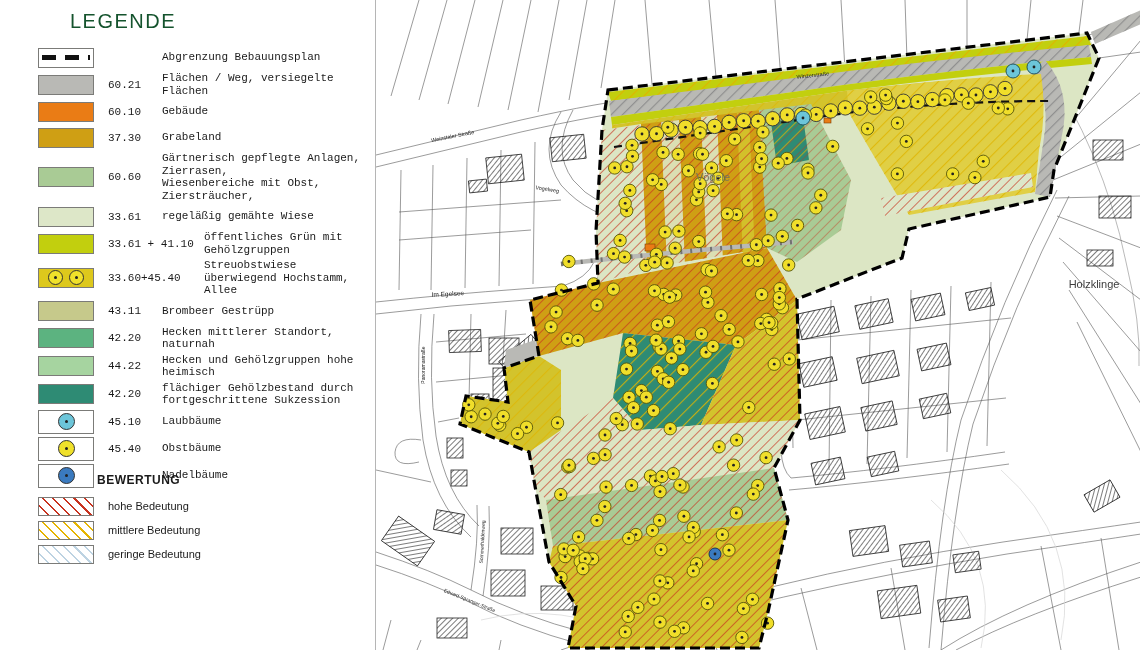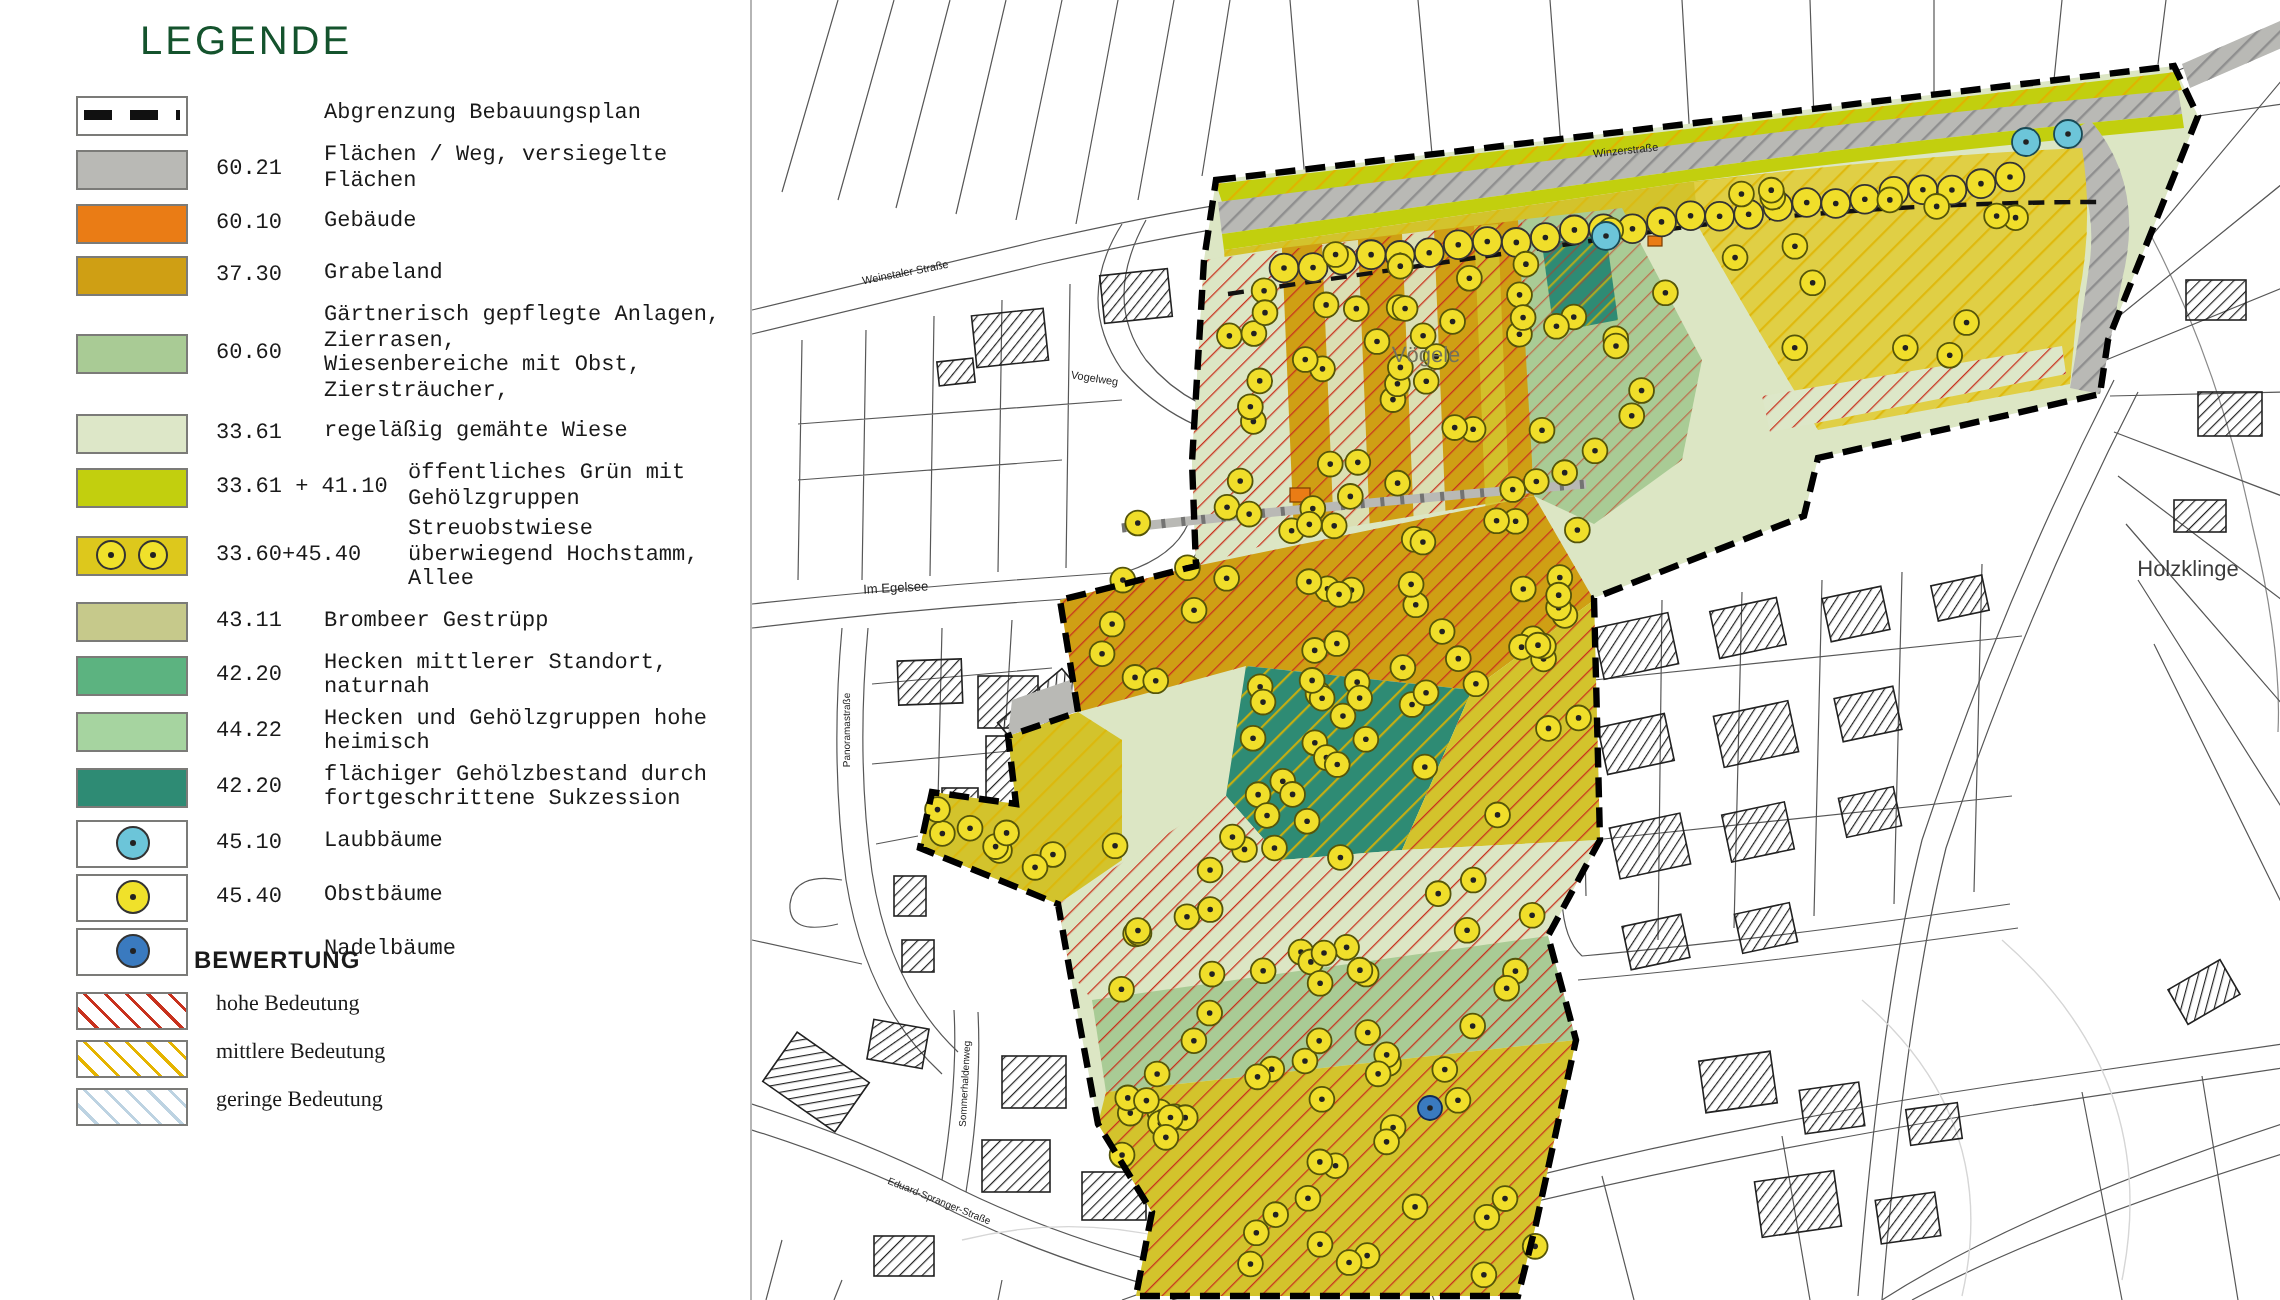--- a/index.html
+++ b/index.html
@@ -20,21 +20,21 @@
                background:repeating-linear-gradient(90deg,#111 0 14px,transparent 14px 23px);}
   .circ{width:15px;height:15px;border-radius:50%;border:1.5px solid #333;box-sizing:border-box;
         position:relative;flex:0 0 15px;}
   .circ::after{content:"";position:absolute;left:50%;top:50%;width:3px;height:3px;margin:-1.5px 0 0 -1.5px;
                border-radius:50%;background:#222;}
   .lcode{font-size:11px;margin-left:14px;white-space:nowrap;min-width:42px;}
   .lcode.wide{min-width:84px;}
   .llabel{font-size:11px;margin-left:12px;line-height:12.5px;}
   .bew-title{position:absolute;left:97px;top:473px;font-size:12px;font-weight:bold;letter-spacing:.5px;}
   .bew-rows{position:absolute;left:38px;top:496px;display:flex;flex-direction:column;gap:4px;}
-  .brow{display:flex;min-height:20px;font-family:Liberation Serif, serif;}
+  .brow{display:flex;align-items:center;min-height:20px;}
   .brow .swatch{height:19px;}
   .brow .llabel{margin-left:14px;}
   
   .map{position:absolute;left:375px;top:0;width:765px;height:650px;border-left:1px solid #b5b5b5;}
   svg text{font-family:"Liberation Sans",sans-serif;}
 </style>
 </head>
 <body>
 
 <div class="stage">

